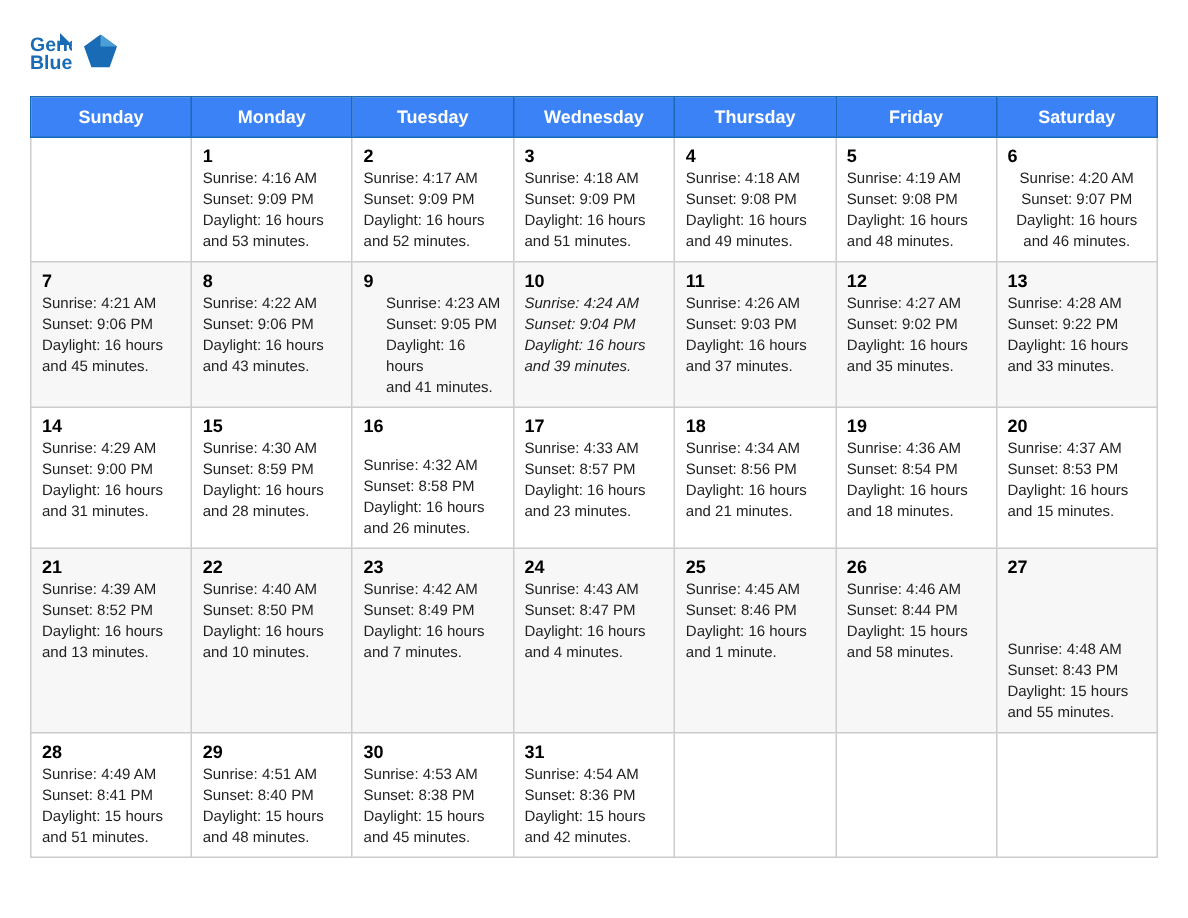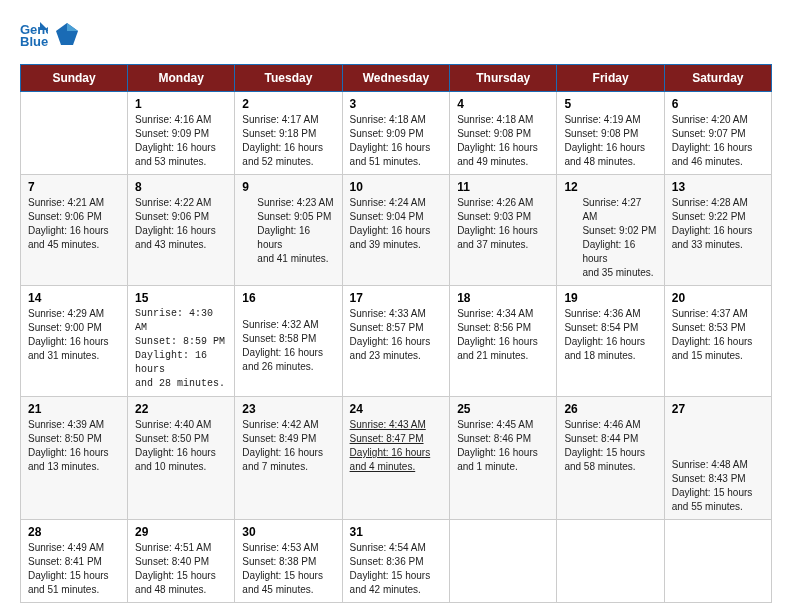--- a/index.html
+++ b/index.html
@@ -35,21 +35,21 @@
     .location {
       font-size: 16px;
       color: #555;
     }
     table {
       width: 100%;
       border-collapse: collapse;
       font-size: 11px;
     }
     thead tr th {
-      background: #7f1d1d;
+      background: #3b82f6;
       color: #fff;
       padding: 6px 8px;
       font-size: 12px;
       font-weight: bold;
       border: 1px solid #1a6bb5;
     }
     tbody tr td {
       border: 1px solid #ccc;
       padding: 5px 7px;
       vertical-align: top;
@@ -114,21 +114,21 @@
         <td>
           <span class="day-num">1</span>
           <div class="cell-text" style="white-space: pre-line;">Sunrise: 4:16 AM
 Sunset: 9:09 PM
 Daylight: 16 hours
 and 53 minutes.</div>
         </td>
         <td>
           <span class="day-num">2</span>
           <div class="cell-text" style="white-space: pre-line;">Sunrise: 4:17 AM
-Sunset: 9:18 PM
+Sunset: 9:09 PM
 Daylight: 16 hours
 and 52 minutes.</div>
         </td>
         <td>
           <span class="day-num">3</span>
           <div class="cell-text" style="white-space: pre-line;">Sunrise: 4:18 AM
 Sunset: 9:09 PM
 Daylight: 16 hours
 and 51 minutes.</div>
         </td>
@@ -141,21 +141,21 @@
         </td>
         <td>
           <span class="day-num">5</span>
           <div class="cell-text" style="white-space: pre-line;">Sunrise: 4:19 AM
 Sunset: 9:08 PM
 Daylight: 16 hours
 and 48 minutes.</div>
         </td>
         <td>
           <span class="day-num">6</span>
-          <div class="cell-text" style="white-space: pre-line;">Sunrise: 4:20 AM
+          <div class="cell-text" style="white-space: pre-line; text-align: center;">Sunrise: 4:20 AM
 Sunset: 9:07 PM
 Daylight: 16 hours
 and 46 minutes.</div>
         </td>
       </tr>
       <tr>
         <td>
           <span class="day-num">7</span>
           <div class="cell-text" style="white-space: pre-line;">Sunrise: 4:21 AM
 Sunset: 9:06 PM
@@ -171,35 +171,35 @@
         </td>
         <td>
           <span class="day-num">9</span>
           <div class="cell-text" style="white-space: pre-line; margin-left: 15px;">Sunrise: 4:23 AM
 Sunset: 9:05 PM
 Daylight: 16 hours
 and 41 minutes.</div>
         </td>
         <td>
           <span class="day-num">10</span>
-          <div class="cell-text" style="white-space: pre-line;">Sunrise: 4:24 AM
+          <div class="cell-text" style="white-space: pre-line; font-style: italic;">Sunrise: 4:24 AM
 Sunset: 9:04 PM
 Daylight: 16 hours
 and 39 minutes.</div>
         </td>
         <td>
           <span class="day-num">11</span>
           <div class="cell-text" style="white-space: pre-line;">Sunrise: 4:26 AM
 Sunset: 9:03 PM
 Daylight: 16 hours
 and 37 minutes.</div>
         </td>
         <td>
           <span class="day-num">12</span>
-          <div class="cell-text" style="white-space: pre-line; margin-left: 18px;">Sunrise: 4:27 AM
+          <div class="cell-text" style="white-space: pre-line;">Sunrise: 4:27 AM
 Sunset: 9:02 PM
 Daylight: 16 hours
 and 35 minutes.</div>
         </td>
         <td>
           <span class="day-num">13</span>
           <div class="cell-text" style="white-space: pre-line;">Sunrise: 4:28 AM
 Sunset: 9:22 PM
 Daylight: 16 hours
 and 33 minutes.</div>
@@ -208,21 +208,21 @@
       <tr>
         <td>
           <span class="day-num">14</span>
           <div class="cell-text" style="white-space: pre-line;">Sunrise: 4:29 AM
 Sunset: 9:00 PM
 Daylight: 16 hours
 and 31 minutes.</div>
         </td>
         <td>
           <span class="day-num">15</span>
-          <div class="cell-text" style="white-space: pre-line; font-family: Liberation Mono, monospace;">Sunrise: 4:30 AM
+          <div class="cell-text" style="white-space: pre-line;">Sunrise: 4:30 AM
 Sunset: 8:59 PM
 Daylight: 16 hours
 and 28 minutes.</div>
         </td>
         <td>
           <span class="day-num">16</span>
           <div class="cell-text" style="white-space: pre-line; margin-top: 13px;">Sunrise: 4:32 AM
 Sunset: 8:58 PM
 Daylight: 16 hours
 and 26 minutes.</div>
@@ -253,41 +253,41 @@
           <div class="cell-text" style="white-space: pre-line;">Sunrise: 4:37 AM
 Sunset: 8:53 PM
 Daylight: 16 hours
 and 15 minutes.</div>
         </td>
       </tr>
       <tr>
         <td>
           <span class="day-num">21</span>
           <div class="cell-text" style="white-space: pre-line;">Sunrise: 4:39 AM
-Sunset: 8:50 PM
+Sunset: 8:52 PM
 Daylight: 16 hours
 and 13 minutes.</div>
         </td>
         <td>
           <span class="day-num">22</span>
           <div class="cell-text" style="white-space: pre-line;">Sunrise: 4:40 AM
 Sunset: 8:50 PM
 Daylight: 16 hours
 and 10 minutes.</div>
         </td>
         <td>
           <span class="day-num">23</span>
           <div class="cell-text" style="white-space: pre-line;">Sunrise: 4:42 AM
 Sunset: 8:49 PM
 Daylight: 16 hours
 and 7 minutes.</div>
         </td>
         <td>
           <span class="day-num">24</span>
-          <div class="cell-text" style="white-space: pre-line; text-decoration: underline;">Sunrise: 4:43 AM
+          <div class="cell-text" style="white-space: pre-line;">Sunrise: 4:43 AM
 Sunset: 8:47 PM
 Daylight: 16 hours
 and 4 minutes.</div>
         </td>
         <td>
           <span class="day-num">25</span>
           <div class="cell-text" style="white-space: pre-line;">Sunrise: 4:45 AM
 Sunset: 8:46 PM
 Daylight: 16 hours
 and 1 minute.</div>

